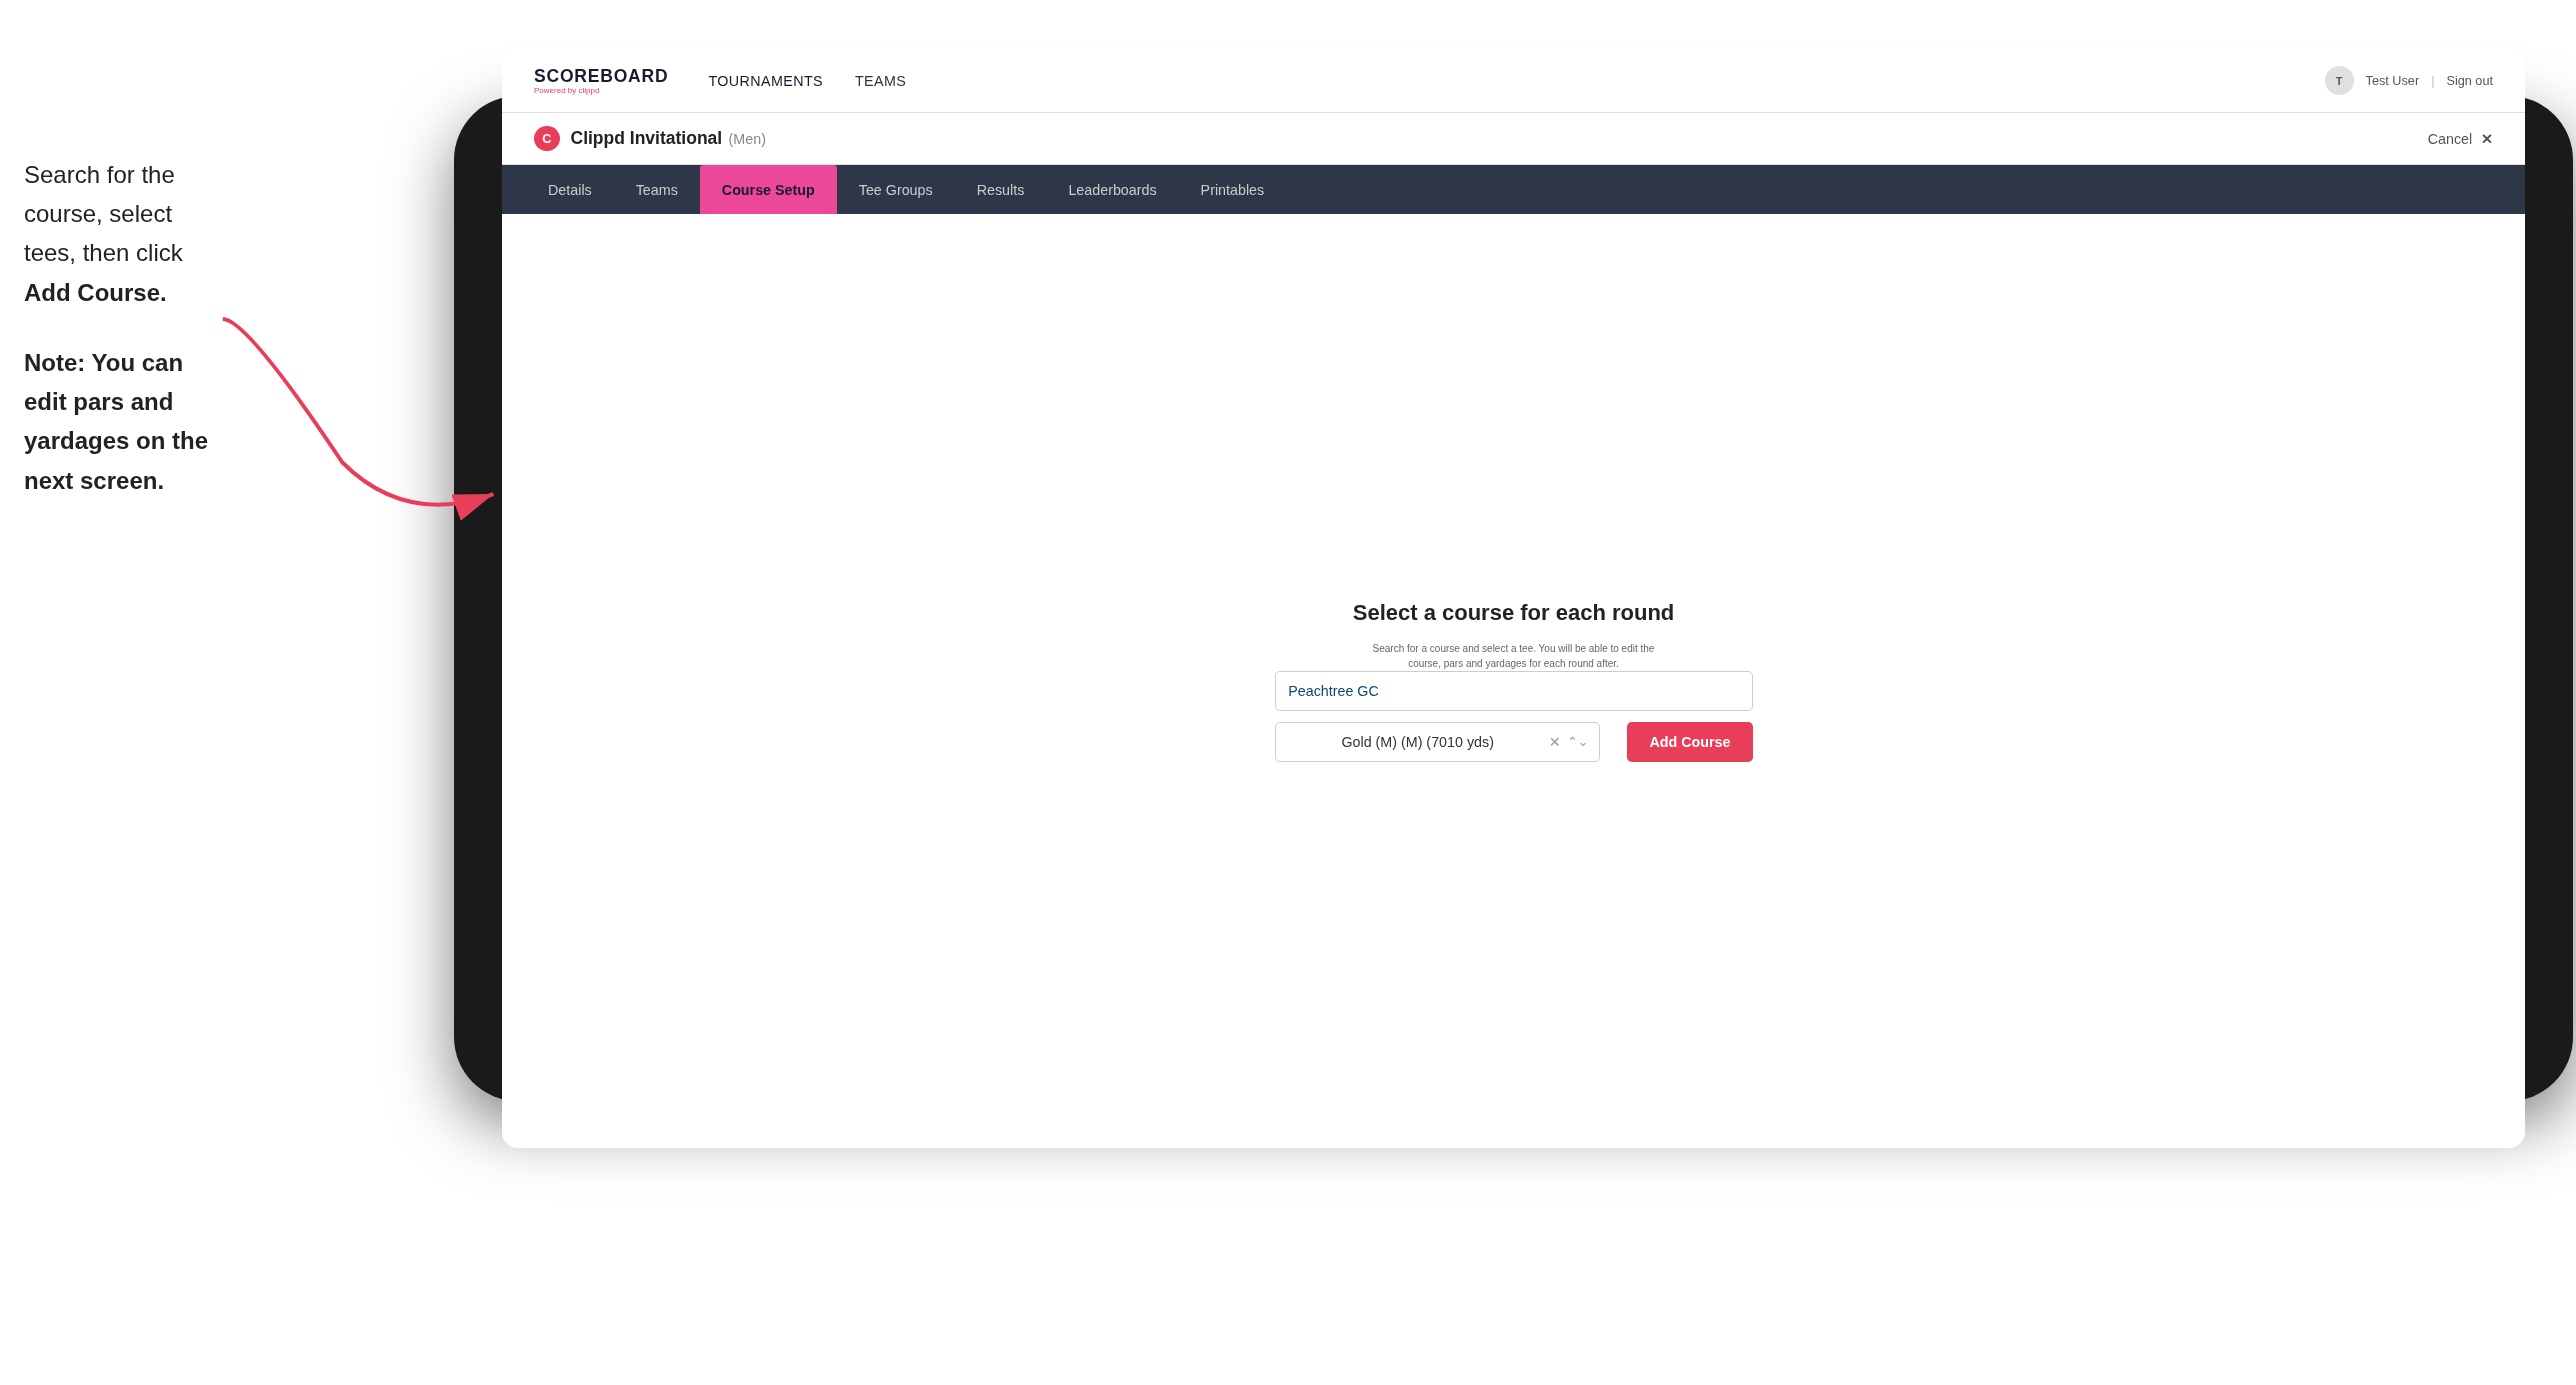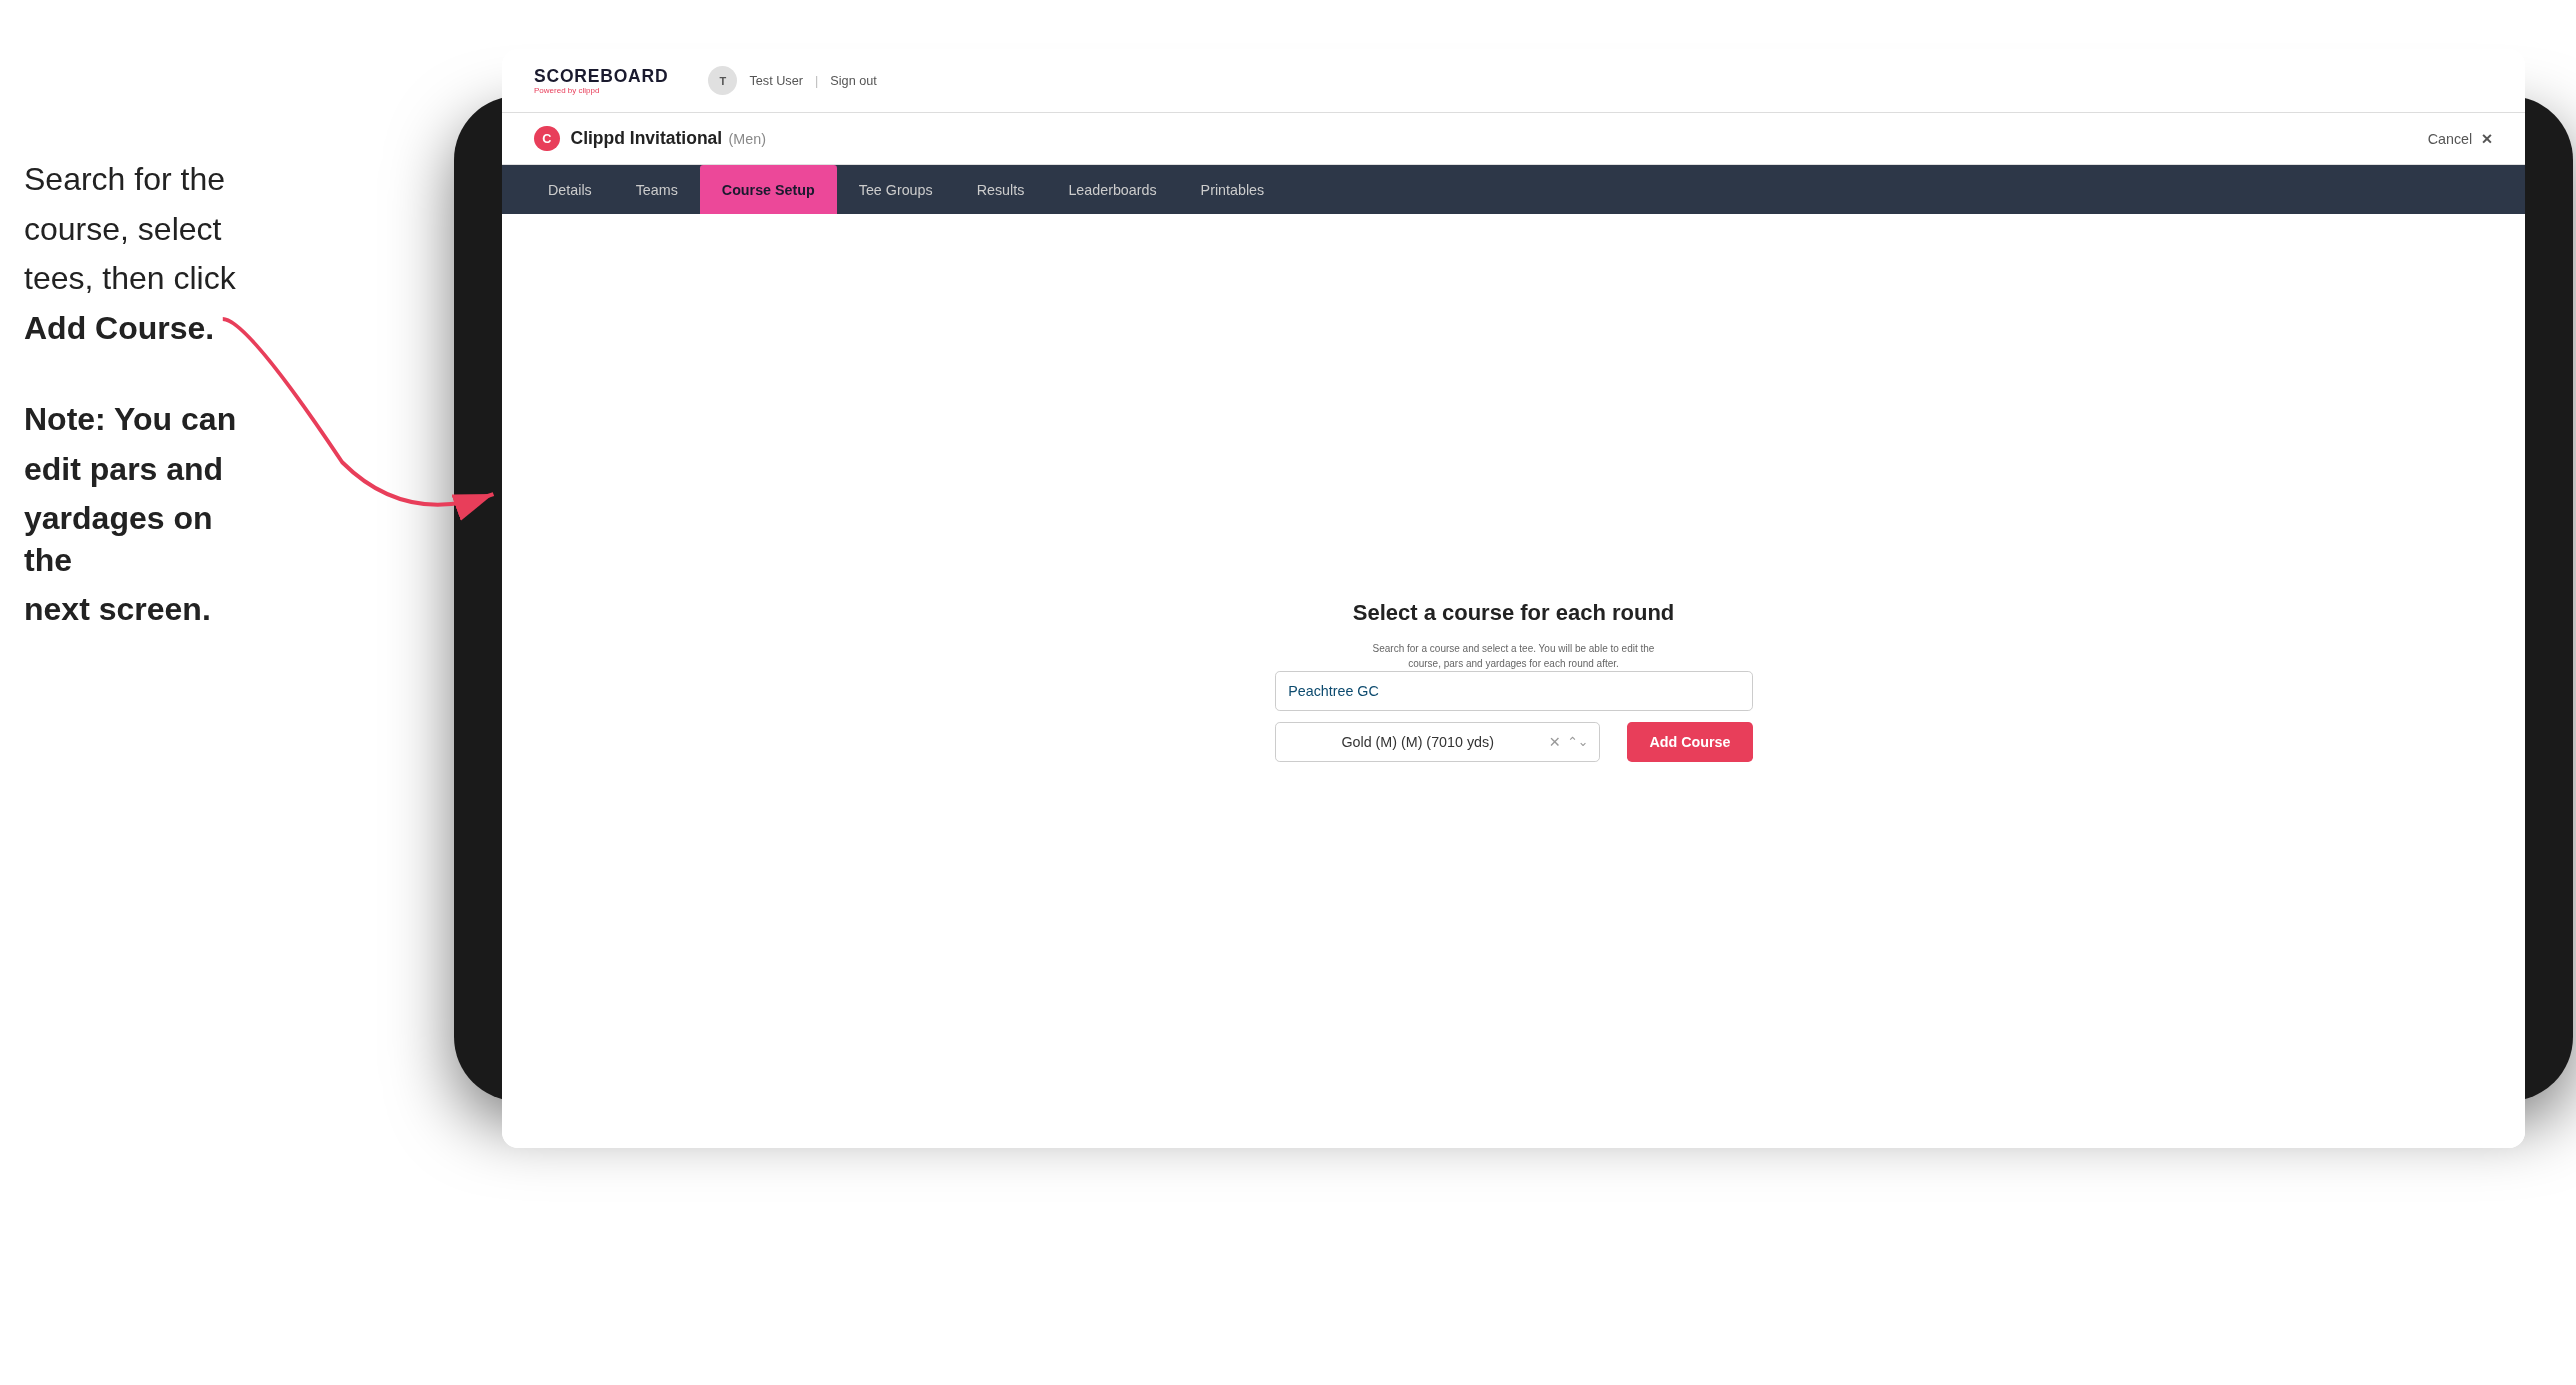--- a/index.html
+++ b/index.html
@@ -11,21 +11,21 @@
       overflow: hidden;
       position: relative;
     }
 
     
     .annotation {
       position: absolute;
       left: 24px;
       top: 159px;
       width: 215px;
-      font-size: 32px;
+      font-size: 24px;
       line-height: 1.3;
       color: #222;
     }
     .annotation p { margin-bottom: 8px; }
     .annotation .bold { font-weight: 700; }
 
     
     .tablet-shell {
       position: absolute;
       left: 454px;
@@ -338,20 +338,24 @@
 
 <div class="tablet-shell">
   <div class="tablet-screen">
 
     <div class="top-nav">
       <div class="logo-area">
         <div>
           <span class="logo-text">SCOREBOARD</span>
           <span class="logo-sub">Powered by clippd</span>
         </div>
+      </div>
+      <div class="nav-links">
+        <a class="nav-link active">TOURNAMENTS</a>
+        <a class="nav-link">TEAMS</a>
       </div>
       <div class="user-area">
         <div class="user-avatar">T</div>
         <span>Test User</span>
         <span class="pipe">|</span>
         <span class="sign-out">Sign out</span>
       </div>
     </div>
 
     <div class="tournament-header">

